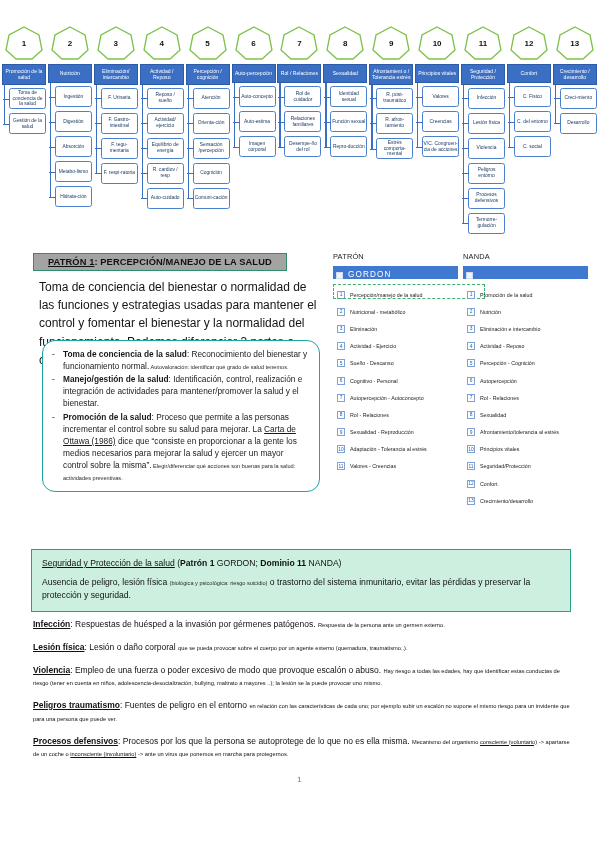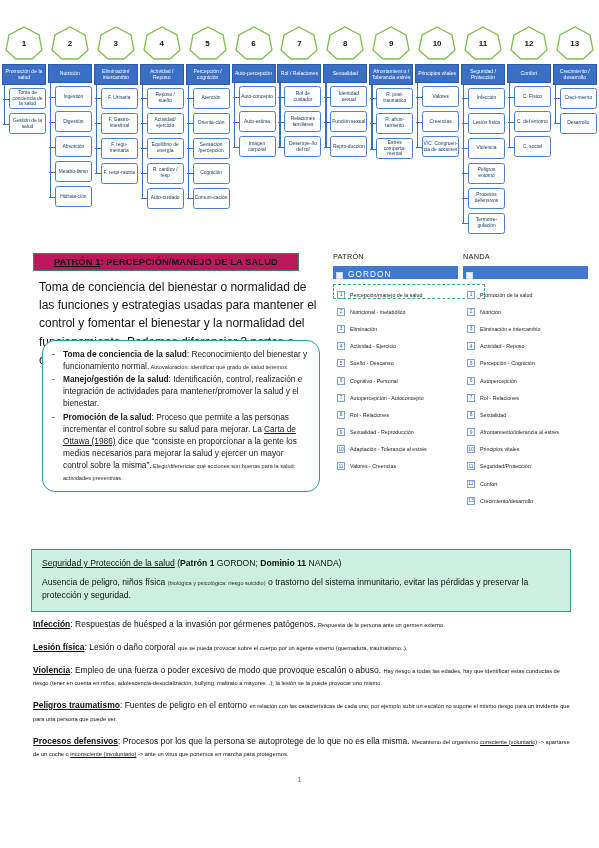--- a/index.html
+++ b/index.html
@@ -69,23 +69,23 @@
   }
   .node::before {
     content:"";
     position:absolute; left:-7px; top:50%;
     width:7px; height:1.2px; background:#3b6fc4;
   }
 
   
   #patron1-head {
     position:absolute; left:33px; top:253px;
-    background:#be185d;
+    background:#a3a3a3;
     border:0.8px solid #2f8f68;
-    padding:3px 20px;
+    padding:3px 14px;
     font-size:9.3px; font-weight:bold;
     letter-spacing:0.1px;
     color:#111;
   }
   #patron1-head .u { text-decoration:underline; }
 
   #patron1-intro {
     position:absolute; left:39px; top:278px; width:280px;
     font-size:12px; line-height:1.52; color:#141414;
   }
@@ -514,21 +514,21 @@
         <line x1="1" y1="20" x2="44" y2="4" stroke="#2f5fa8" stroke-width="1.3"></line>
         <polygon points="51,2 38,2 42,9" fill="#2f5fa8"></polygon>
       </svg></div>
   </div>
 
 <div id="seg-box">
   <div id="seg-title">
     <span class="ul" style="font-weight:normal">Seguridad y Protección de la salud</span><span> (</span><b>Patrón 1</b><span> GORDON; </span><b>Dominio 11</b><span> NANDA)</span>
   </div>
   <div id="seg-body">
-    <span>Ausencia de peligro, niños física </span><span class="small-note">(biológica y psicológica: riesgo suicidio)</span><span> o trastorno del sistema inmunitario, evitar las pérdidas y preservar la protección y seguridad.</span>
+    <span>Ausencia de peligro, lesión física </span><span class="small-note">(biológica y psicológica: riesgo suicidio)</span><span> o trastorno del sistema inmunitario, evitar las pérdidas y preservar la protección y seguridad.</span>
   </div>
 </div>
 
 <div id="defs">
     <div class="def"><span class="term">Infección</span><span>: Respuestas de huésped a la invasión por gérmenes patógenos. </span><span class="note">Respuesta de la persona ante un germen externo.</span></div>
     <div class="def"><span class="term">Lesión física</span><span>: Lesión o daño corporal </span><span class="note">que se pueda provocar sobre el cuerpo por un agente externo (quemadura, traumatismo..).</span></div>
     <div class="def"><span class="term">Violencia</span><span>: Empleo de una fuerza o poder excesivo de modo que provoque escalón o abuso. </span><span class="note">Hay riesgo a todas las edades, hay que identificar estas conductas de riesgo (tener en cuenta en niños, adolescencia-desocialización, bullying, maltrato a mayores ..); la lesión se la puede provocar uno mismo.</span></div>
     <div class="def"><span class="term">Peligros traumatismo</span><span>: Fuentes de peligro en el entorno </span><span class="note">en relación con las características de cada uno; por ejemplo subir un escalón no supone el mismo riesgo para un invidente que para una persona que puede ver.</span></div>
     <div class="def"><span class="term">Procesos defensivos</span><span>: Procesos por los que la persona se autoprotege de lo que no es ella misma. </span><span class="note"><span>Mecanismo del organismo </span><span class="ul">consciente (voluntario)</span><span> -&gt; apartarse de un coche o </span><span class="ul">inconsciente (involuntario)</span><span> -&gt; ante un virus que ponemos en marcha para protegernos.</span></span></div>
   </div>

